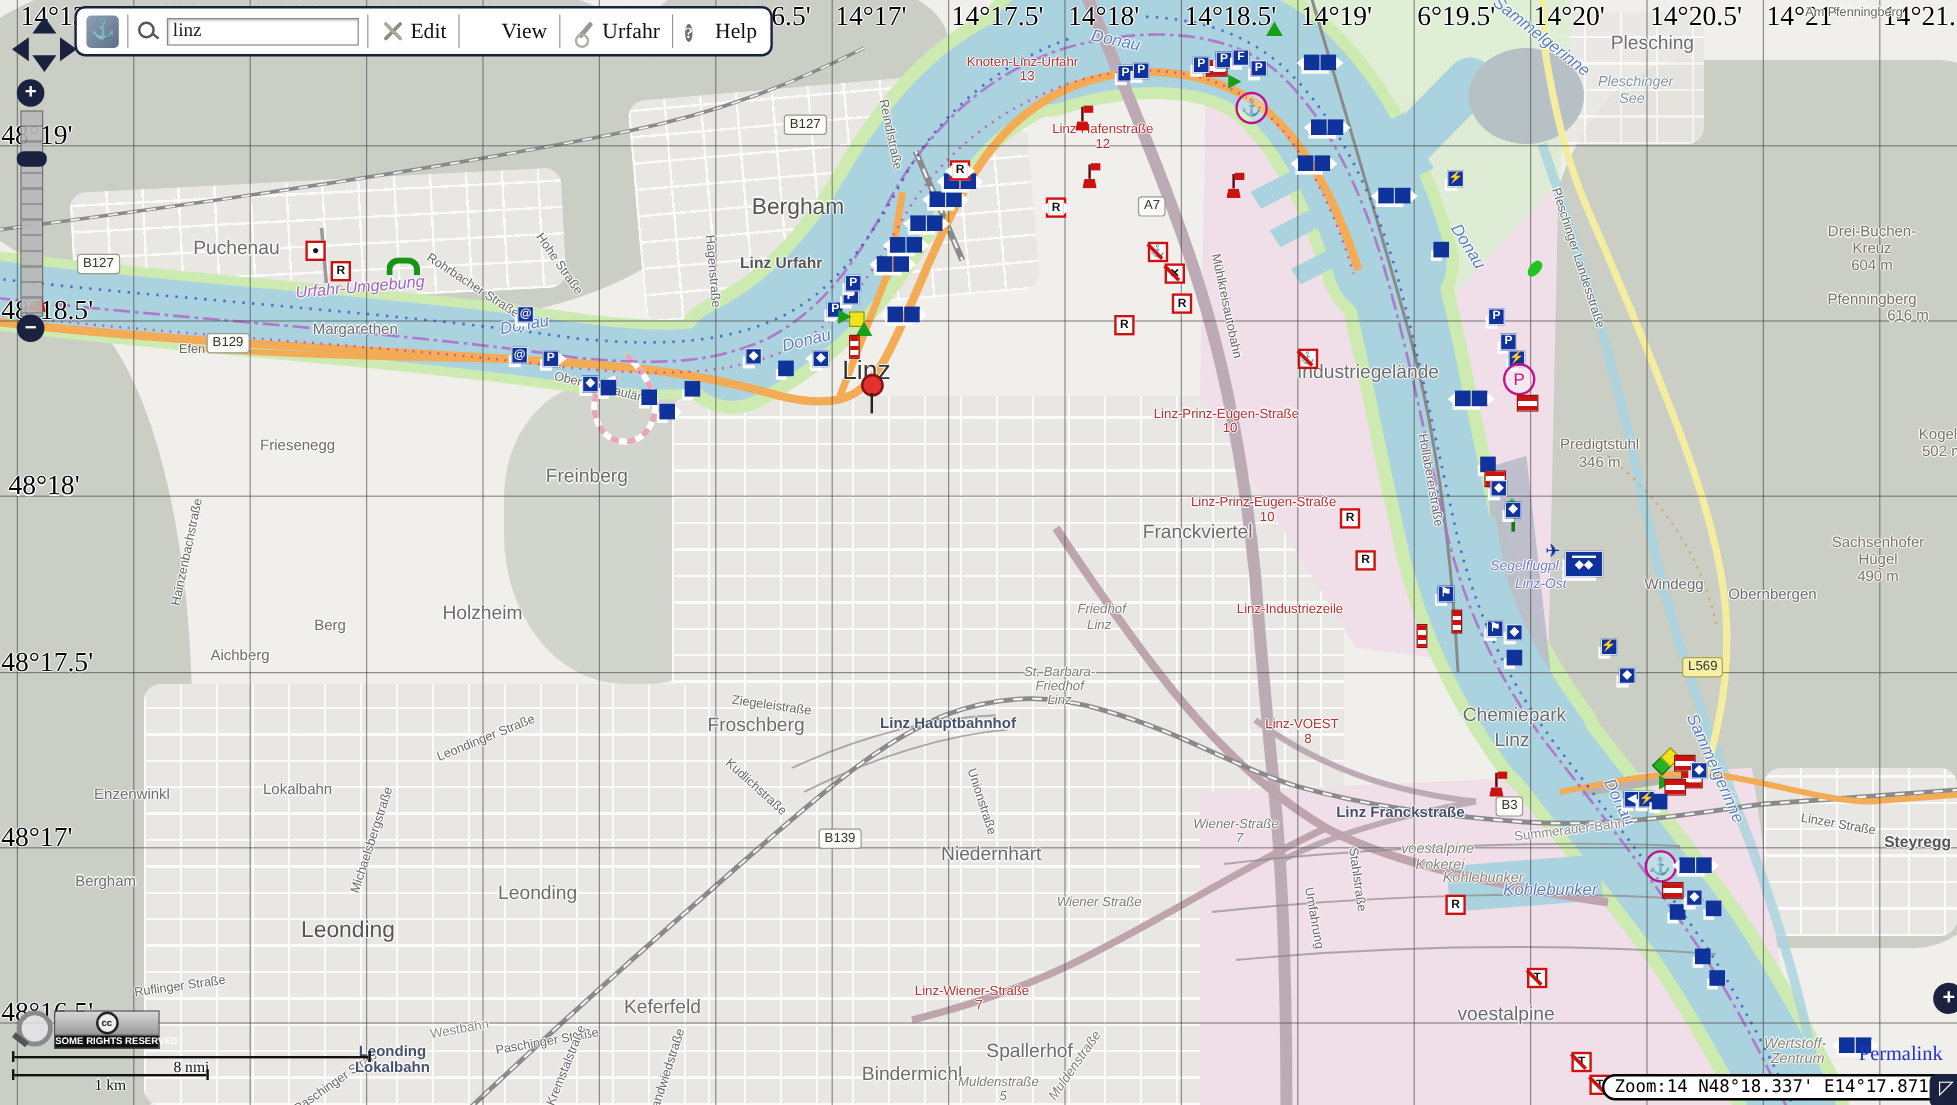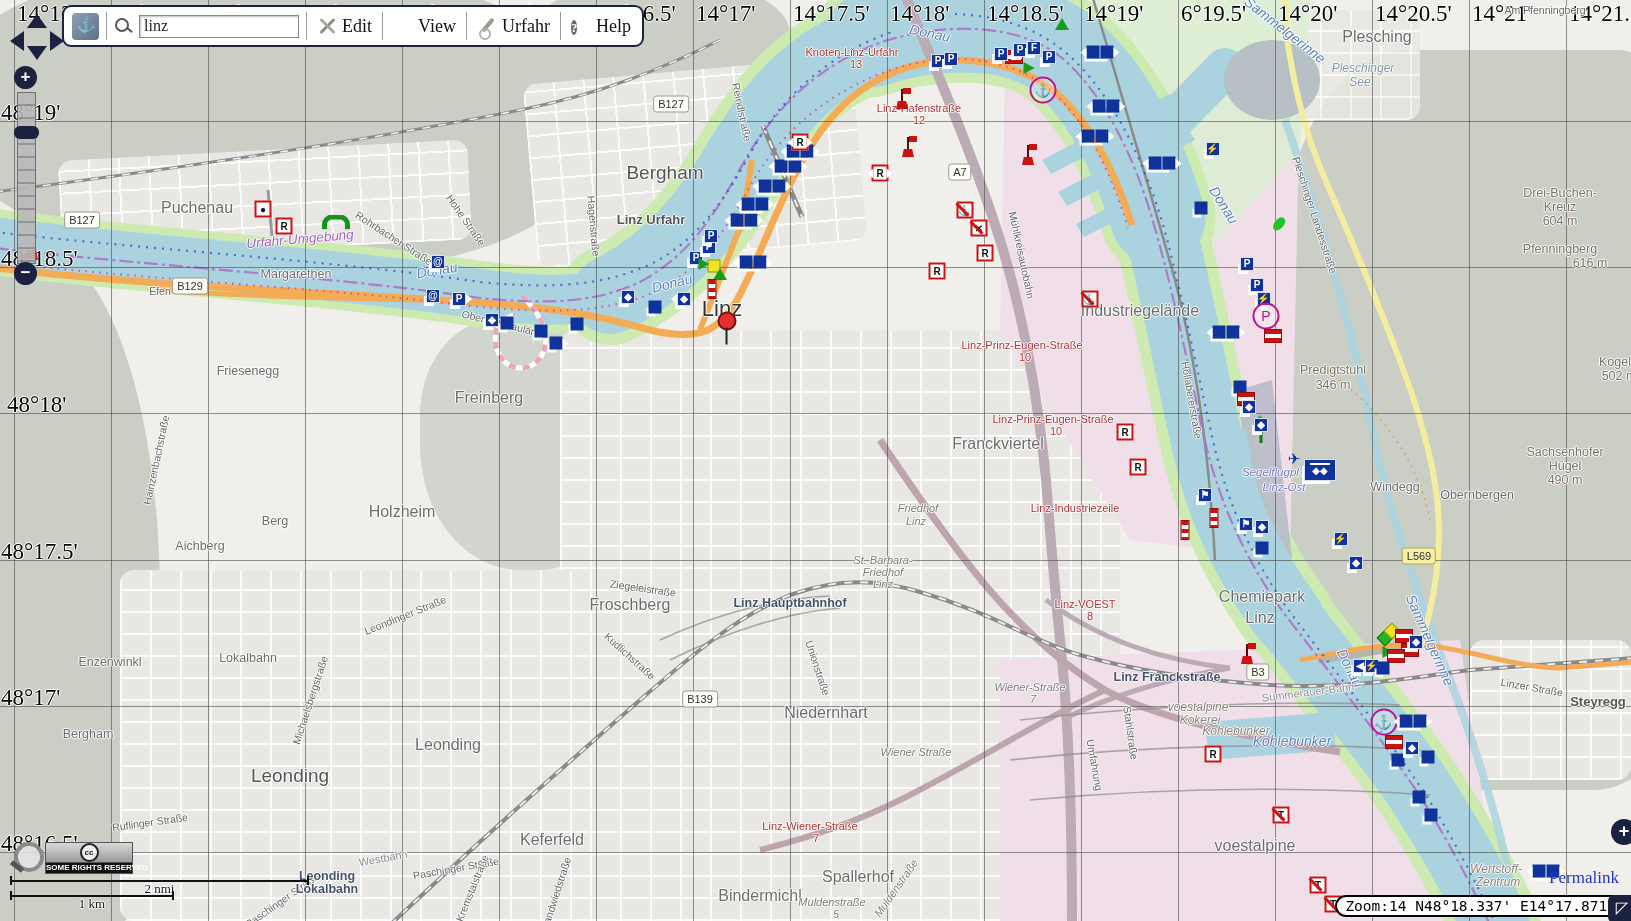--- a/index.html
+++ b/index.html
@@ -614,21 +614,21 @@
       <span class="handle"></span>
     </div>
   <div id="cc-badge">
     <div id="cc-top">
         <span id="cc-ring">cc</span>
       </div>
     <div id="cc-bottom">SOME RIGHTS RESERVED</div>
   </div>
   <div class="sbar" id="sbar-nmi" style="left: 10px; top: 876px; width: 295px;">
       <i></i>
-      <span>2 nmi</span>
+      <span>8 nmi</span>
     </div>
   <div class="sbar" id="sbar-km" style="left: 10px; top: 891px; width: 160px;">
       <i></i>
       <span>1 km</span>
     </div>
 
   <a id="permalink">Permalink</a>
   <div id="status-box">Zoom:14 N48°18.337' E14°17.871'</div>
   <div id="corner-plus">+</div>
   <div id="corner-max">◸</div>

